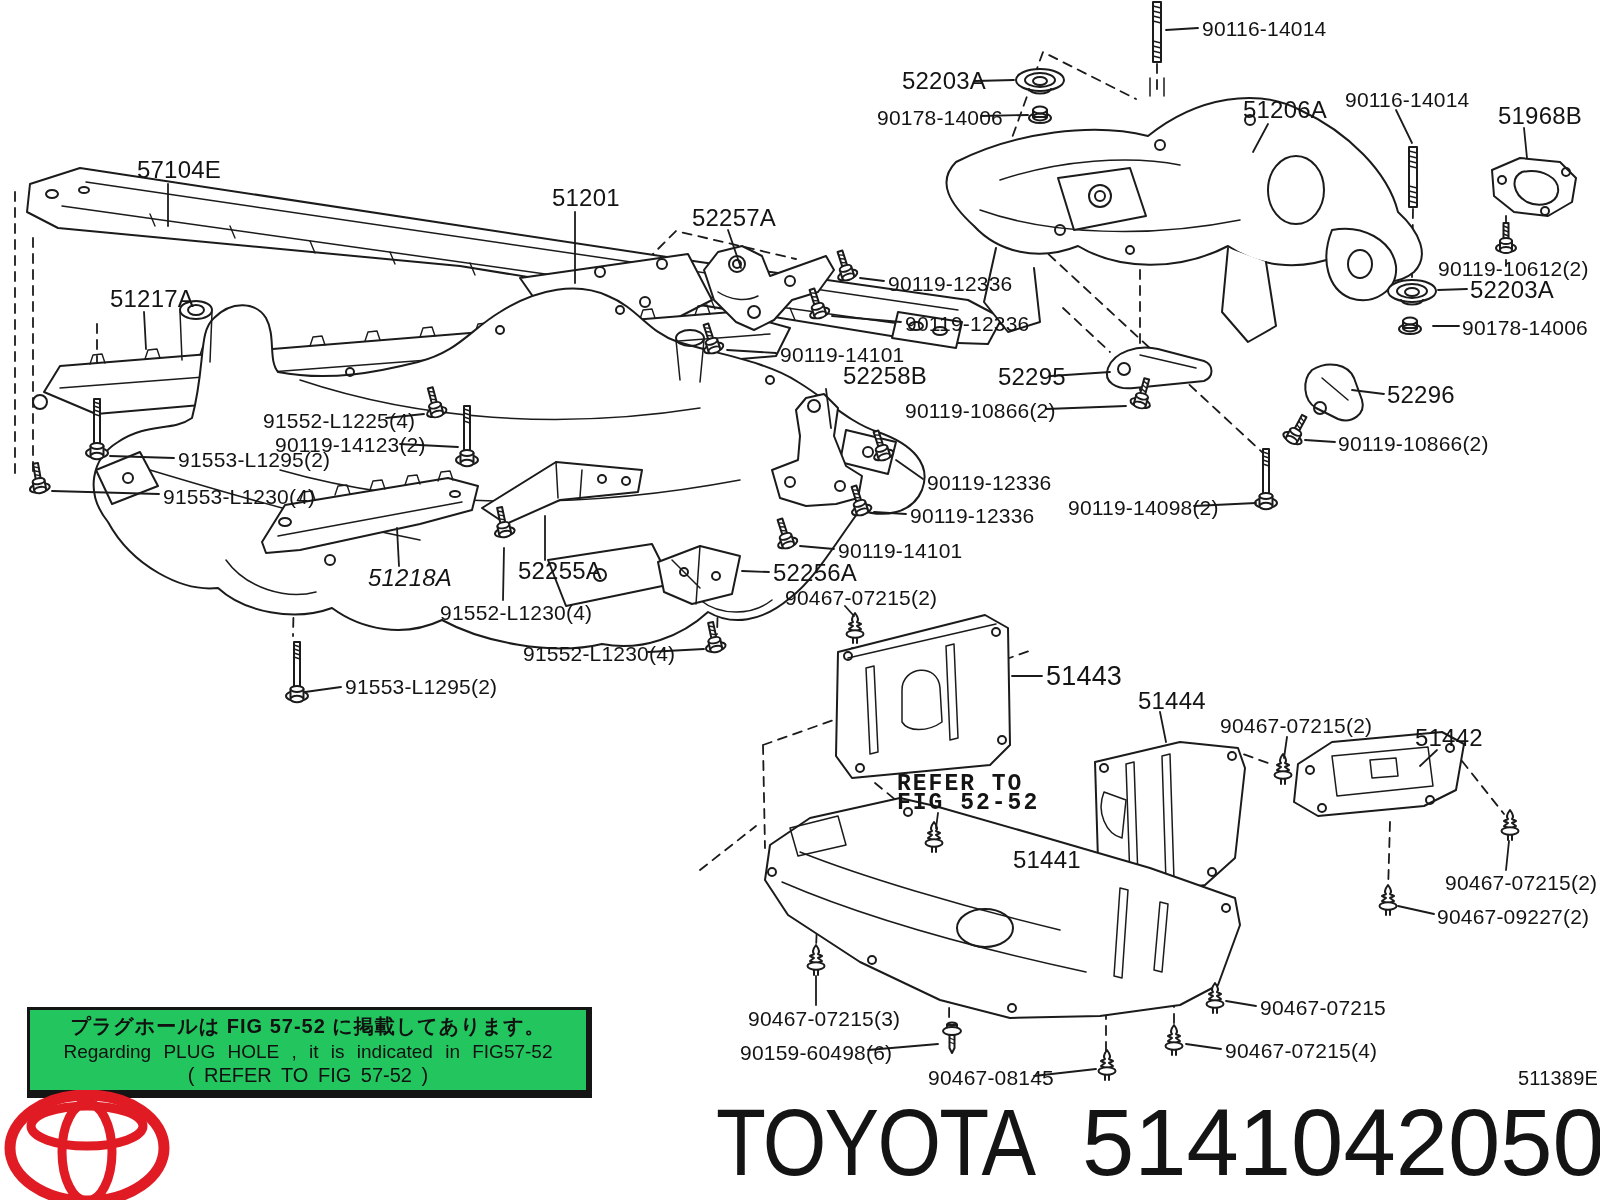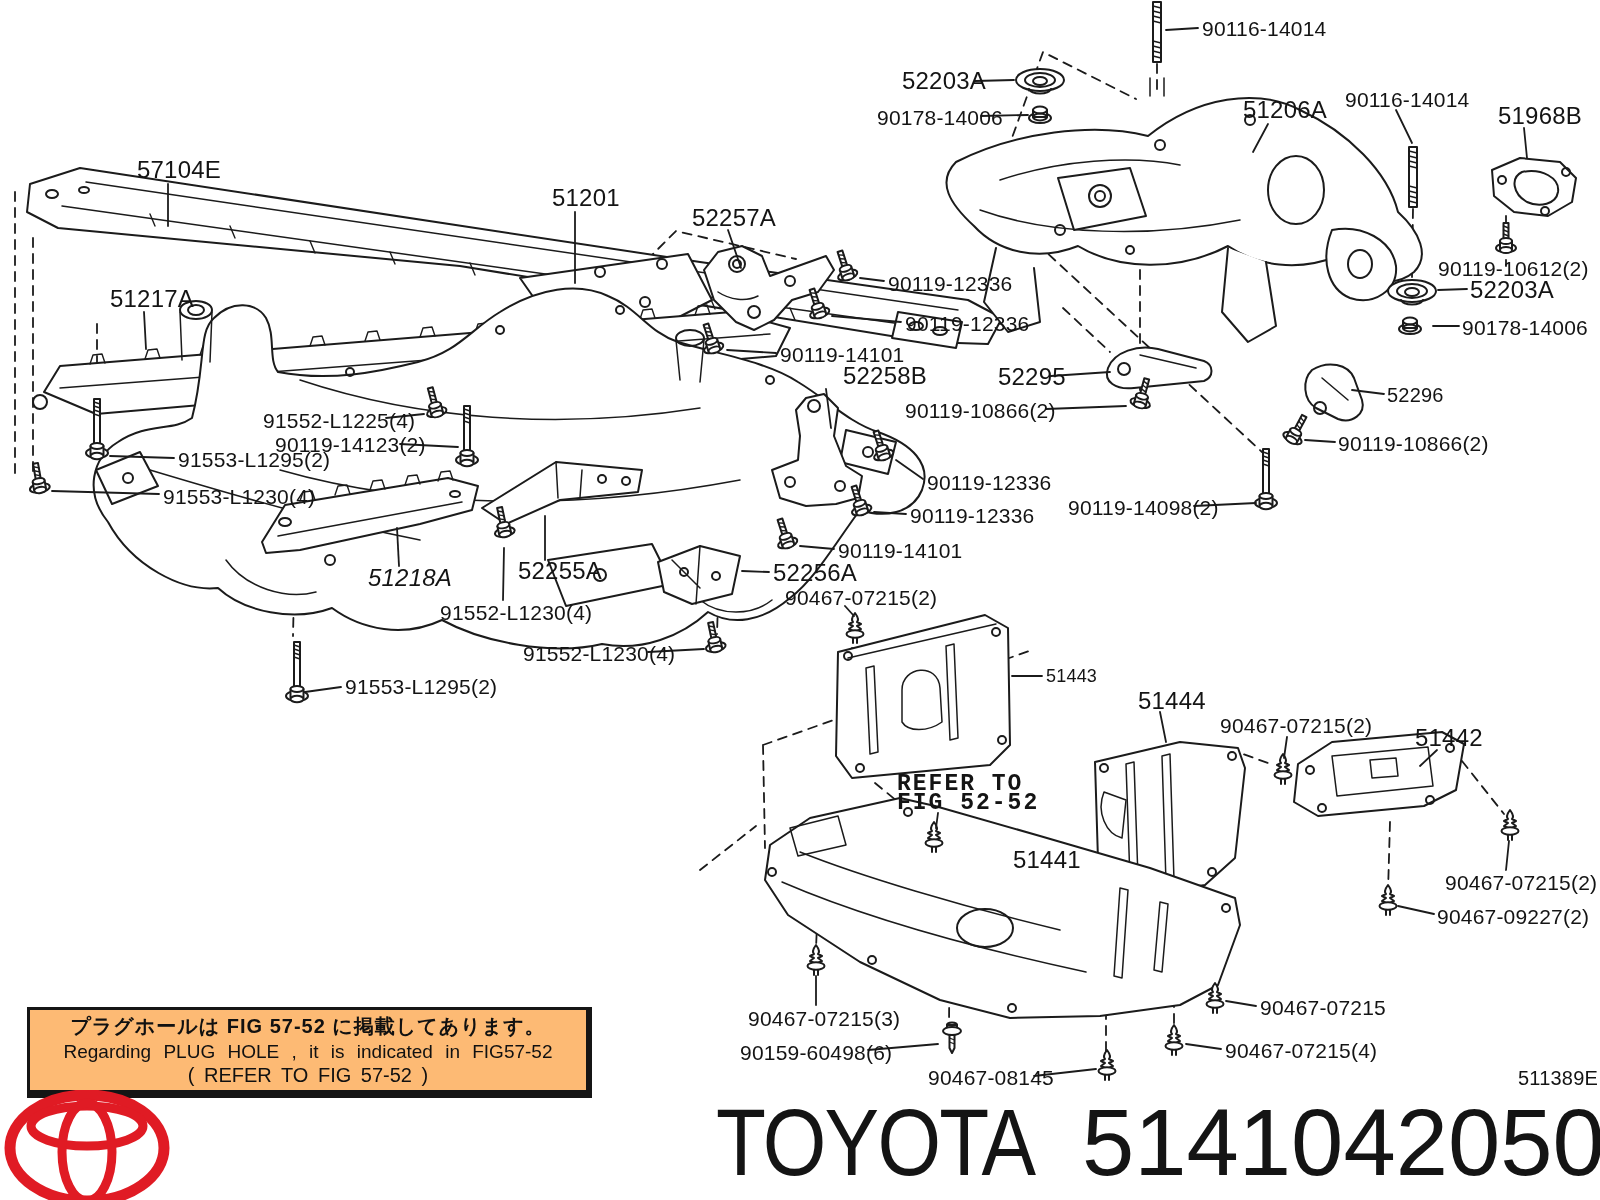--- a/index.html
+++ b/index.html
@@ -11,21 +11,21 @@
   #labels{position:absolute;left:0;top:0;width:100%;height:100%;}
   .plabel{
     position:absolute;transform:translateY(-50%);white-space:nowrap;
     color:#141414;font-size:21px;letter-spacing:.2px;line-height:1;
   }
   .plabel.bold{font-weight:bold;letter-spacing:2px;font-family:"Liberation Mono","Liberation Sans",monospace;}
   .notebox{
     position:absolute;left:27px;top:1007px;width:556px;height:80px;
     border:3px solid #151515;border-right-width:6px;border-bottom-width:8px;
     display:flex;flex-direction:column;justify-content:center;align-items:center;
-    gap:1px;background:#fdba74;
+    gap:1px;background:#22c55e;
   }
   .notebox .jp{font-size:20px;font-weight:bold;letter-spacing:1px;}
   .notebox .en{font-size:19px;word-spacing:7px;}
   .notebox .ref{font-size:20px;word-spacing:4px;}
   .brandword{
     position:absolute;left:716px;top:1096px;font-size:94px;line-height:1;
     letter-spacing:-2px;transform:scaleX(.87);transform-origin:left top;color:#141414;
   }
   .brandnum{
     position:absolute;left:1082px;top:1096px;font-size:94px;line-height:1;
@@ -380,21 +380,21 @@
       <div class="plabel" style="left: 692px; top: 218px; font-size: 24px;">52257A</div>
       <div class="plabel" style="left: 888px; top: 283px;">90119-12336</div>
       <div class="plabel" style="left: 905px; top: 323px;">90119-12336</div>
       <div class="plabel" style="left: 780px; top: 354px;">90119-14101</div>
       <div class="plabel" style="left: 803px; top: 376px; font-size: 24px; margin-left: 40px;">52258B</div>
       <div class="plabel" style="left: 927px; top: 482px;">90119-12336</div>
       <div class="plabel" style="left: 910px; top: 515px;">90119-12336</div>
       <div class="plabel" style="left: 838px; top: 550px;">90119-14101</div>
       <div class="plabel" style="left: 773px; top: 573px; font-size: 24px;">52256A</div>
       <div class="plabel" style="left: 785px; top: 597px;">90467-07215(2)</div>
-      <div class="plabel" style="left: 1046px; top: 676px; font-size: 18px;">51443</div>
+      <div class="plabel" style="left: 1046px; top: 676px; font-size: 27px;">51443</div>
       <div class="plabel bold" style="left: 897px; top: 784px; font-size: 23px;">REFER TO</div>
       <div class="plabel bold" style="left: 897px; top: 803px; font-size: 23px;">FIG 52-52</div>
       <div class="plabel" style="left: 1013px; top: 860px; font-size: 24px;">51441</div>
       <div class="plabel" style="left: 1138px; top: 701px; font-size: 24px;">51444</div>
       <div class="plabel" style="left: 1220px; top: 725px;">90467-07215(2)</div>
       <div class="plabel" style="left: 1415px; top: 738px; font-size: 24px;">51442</div>
       <div class="plabel" style="left: 1445px; top: 882px;">90467-07215(2)</div>
       <div class="plabel" style="left: 1437px; top: 916px;">90467-09227(2)</div>
       <div class="plabel" style="left: 748px; top: 1018px;">90467-07215(3)</div>
       <div class="plabel" style="left: 740px; top: 1052px;">90159-60498(6)</div>
@@ -406,21 +406,21 @@
       <div class="plabel" style="left: 877px; top: 117px;">90178-14006</div>
       <div class="plabel" style="left: 1202px; top: 28px;">90116-14014</div>
       <div class="plabel" style="left: 1243px; top: 110px; font-size: 24px;">51206A</div>
       <div class="plabel" style="left: 1345px; top: 99px;">90116-14014</div>
       <div class="plabel" style="left: 1498px; top: 116px; font-size: 24px;">51968B</div>
       <div class="plabel" style="left: 1438px; top: 268px;">90119-10612(2)</div>
       <div class="plabel" style="left: 1470px; top: 290px; font-size: 24px;">52203A</div>
       <div class="plabel" style="left: 1462px; top: 327px;">90178-14006</div>
       <div class="plabel" style="left: 998px; top: 377px; font-size: 24px;">52295</div>
       <div class="plabel" style="left: 905px; top: 410px;">90119-10866(2)</div>
-      <div class="plabel" style="left: 1387px; top: 395px; font-size: 20px;">52296</div>
+      <div class="plabel" style="left: 1387px; top: 395px; font-size: 24px;">52296</div>
       <div class="plabel" style="left: 1338px; top: 443px;">90119-10866(2)</div>
       <div class="plabel" style="left: 1068px; top: 507px;">90119-14098(2)</div>
     </div>
 
   <div class="notebox">
     <div class="jp">プラグホールは FIG 57-52 に掲載してあります。</div>
     <div class="en">Regarding PLUG HOLE , it is indicated in FIG57-52</div>
     <div class="ref">( REFER TO FIG 57-52 )</div>
   </div>
 

